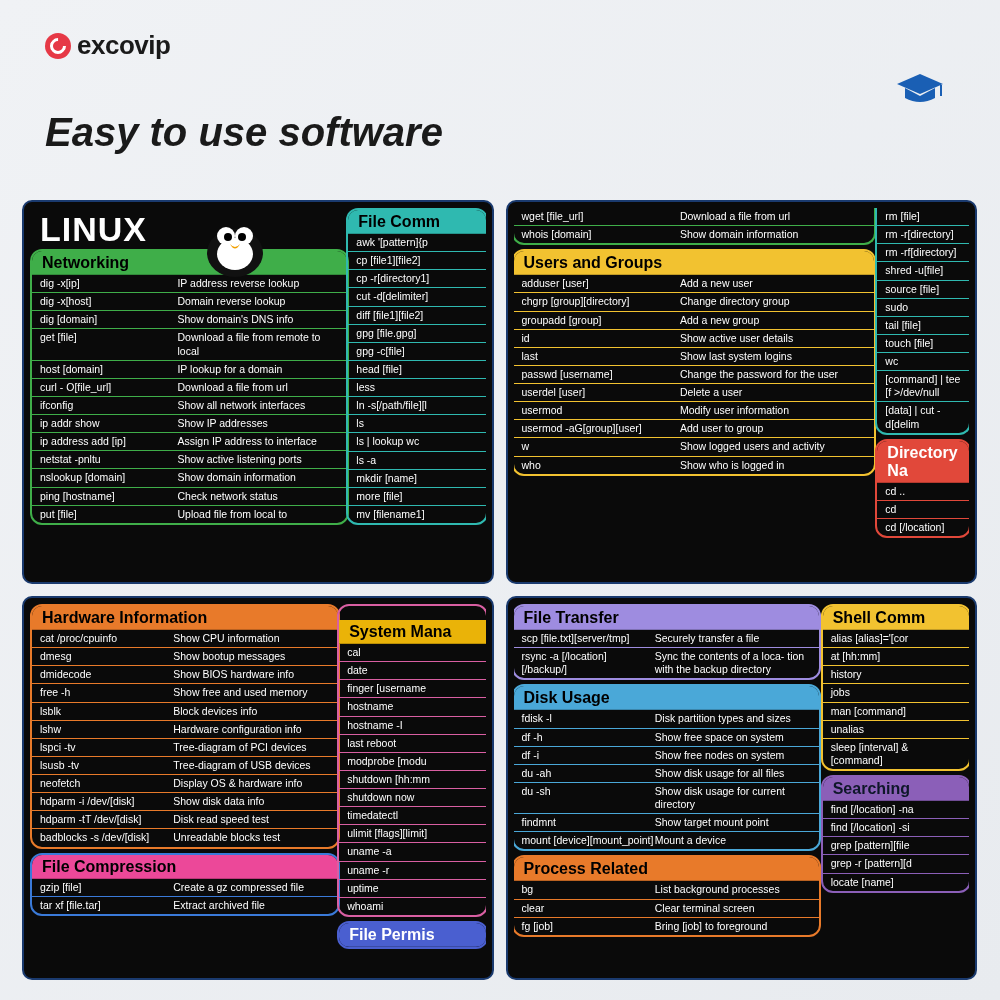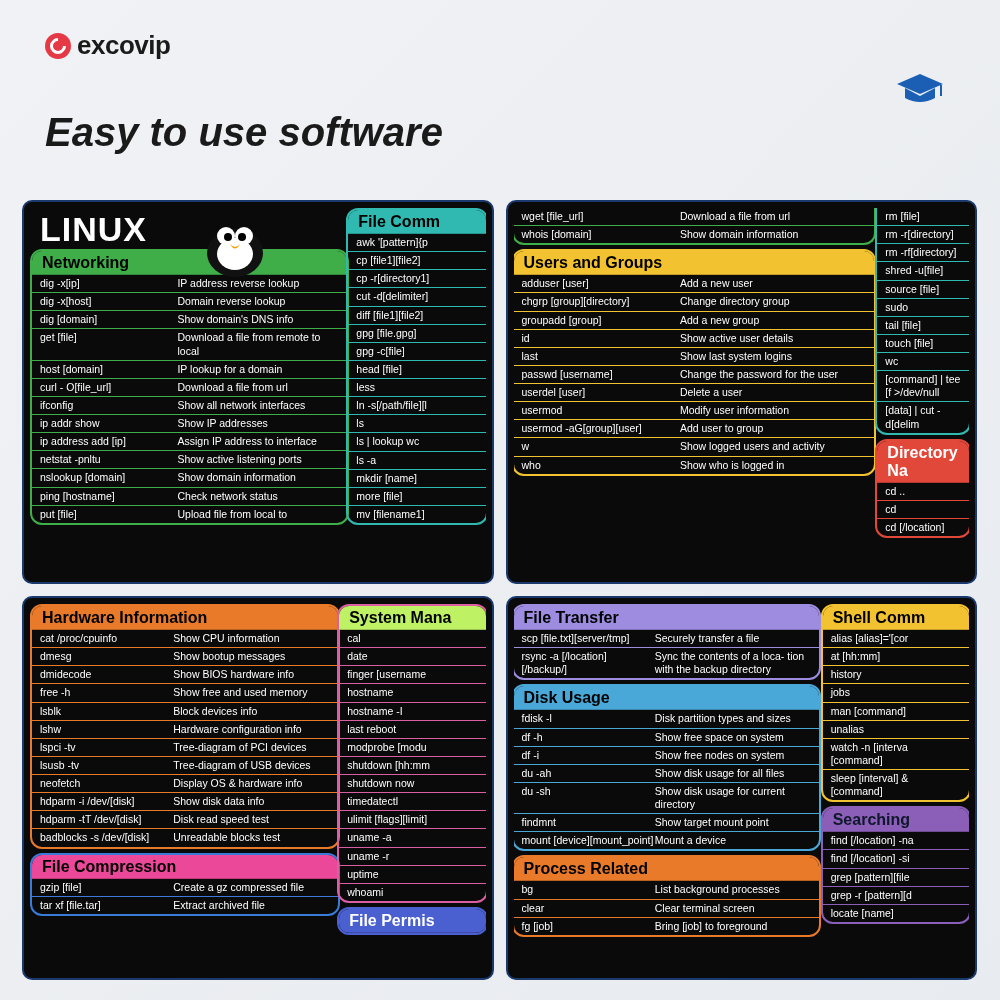--- a/index.html
+++ b/index.html
@@ -80,21 +80,21 @@
   .cmd { flex: 0 0 46%; }
   .desc { flex: 1; }
 
   
   .green  { border-color:#3fae49; } .green  .block-title{ background:#3fae49; } .green  .row{ border-color:#3fae49; }
   .teal   { border-color:#2fb9b0; } .teal   .block-title{ background:#2fb9b0; } .teal   .row{ border-color:#2fb9b0; }
   .yellow { border-color:#f2c230; } .yellow .block-title{ background:#f2c230; } .yellow .row{ border-color:#f2c230; }
   .blue   { border-color:#3a7ad9; } .blue   .block-title{ background:#ec4899; } .blue   .row{ border-color:#3a7ad9; }
   .red    { border-color:#e1483a; } .red    .block-title{ background:#e1483a; color:#fff;} .red .row{ border-color:#e1483a; }
   .orange { border-color:#e87a2a; } .orange .block-title{ background:#e87a2a; } .orange .row{ border-color:#e87a2a; }
-  .pink   { border-color:#d95fa2; } .pink   .block-title{ background:#bef264; } .pink   .row{ border-color:#d95fa2; }
+  .pink   { border-color:#d95fa2; } .pink   .block-title{ background:#eab308;margin-top:14px; } .pink   .row{ border-color:#d95fa2; }
   .lav    { border-color:#9e8ce0; } .lav    .block-title{ background:#9e8ce0; } .lav    .row{ border-color:#9e8ce0; }
   .navy   { border-color:#4a5fd0; } .navy   .block-title{ background:#4a5fd0; color:#fff;}
   .cyan   { border-color:#4aa8d8; } .cyan   .block-title{ background:#4aa8d8; } .cyan   .row{ border-color:#4aa8d8; }
   .purple { border-color:#8b5fb8; } .purple .block-title{ background:#8b5fb8; color:#0f172a;} .purple .row{ border-color:#8b5fb8; }
 
   
   .p1-left { position:absolute; left:0; top:0; width:70%; }
   .p1-right{ position:absolute; right:-2px; top:0; width:31%; }
   .p2-left { position:absolute; left:-2px; top:0; width:80%; }
   .p2-right{ position:absolute; right:-2px; top:0; width:21%; }
@@ -598,23 +598,20 @@
               <div class="row">
                 <span class="cmd">jobs</span>
               </div>
               <div class="row">
                 <span class="cmd">man [command]</span>
               </div>
               <div class="row">
                 <span class="cmd">unalias</span>
               </div>
               <div class="row">
-                <span class="cmd">watch -n [interva [command]</span>
-              </div>
-              <div class="row">
                 <span class="cmd">sleep [interval] &amp; [command]</span>
               </div>
             </div>
         </div>
         <div class="block purple single">
           <div class="block-title">Searching</div>
           <div>
               <div class="row">
                 <span class="cmd">find [/location] -na</span>
               </div>

